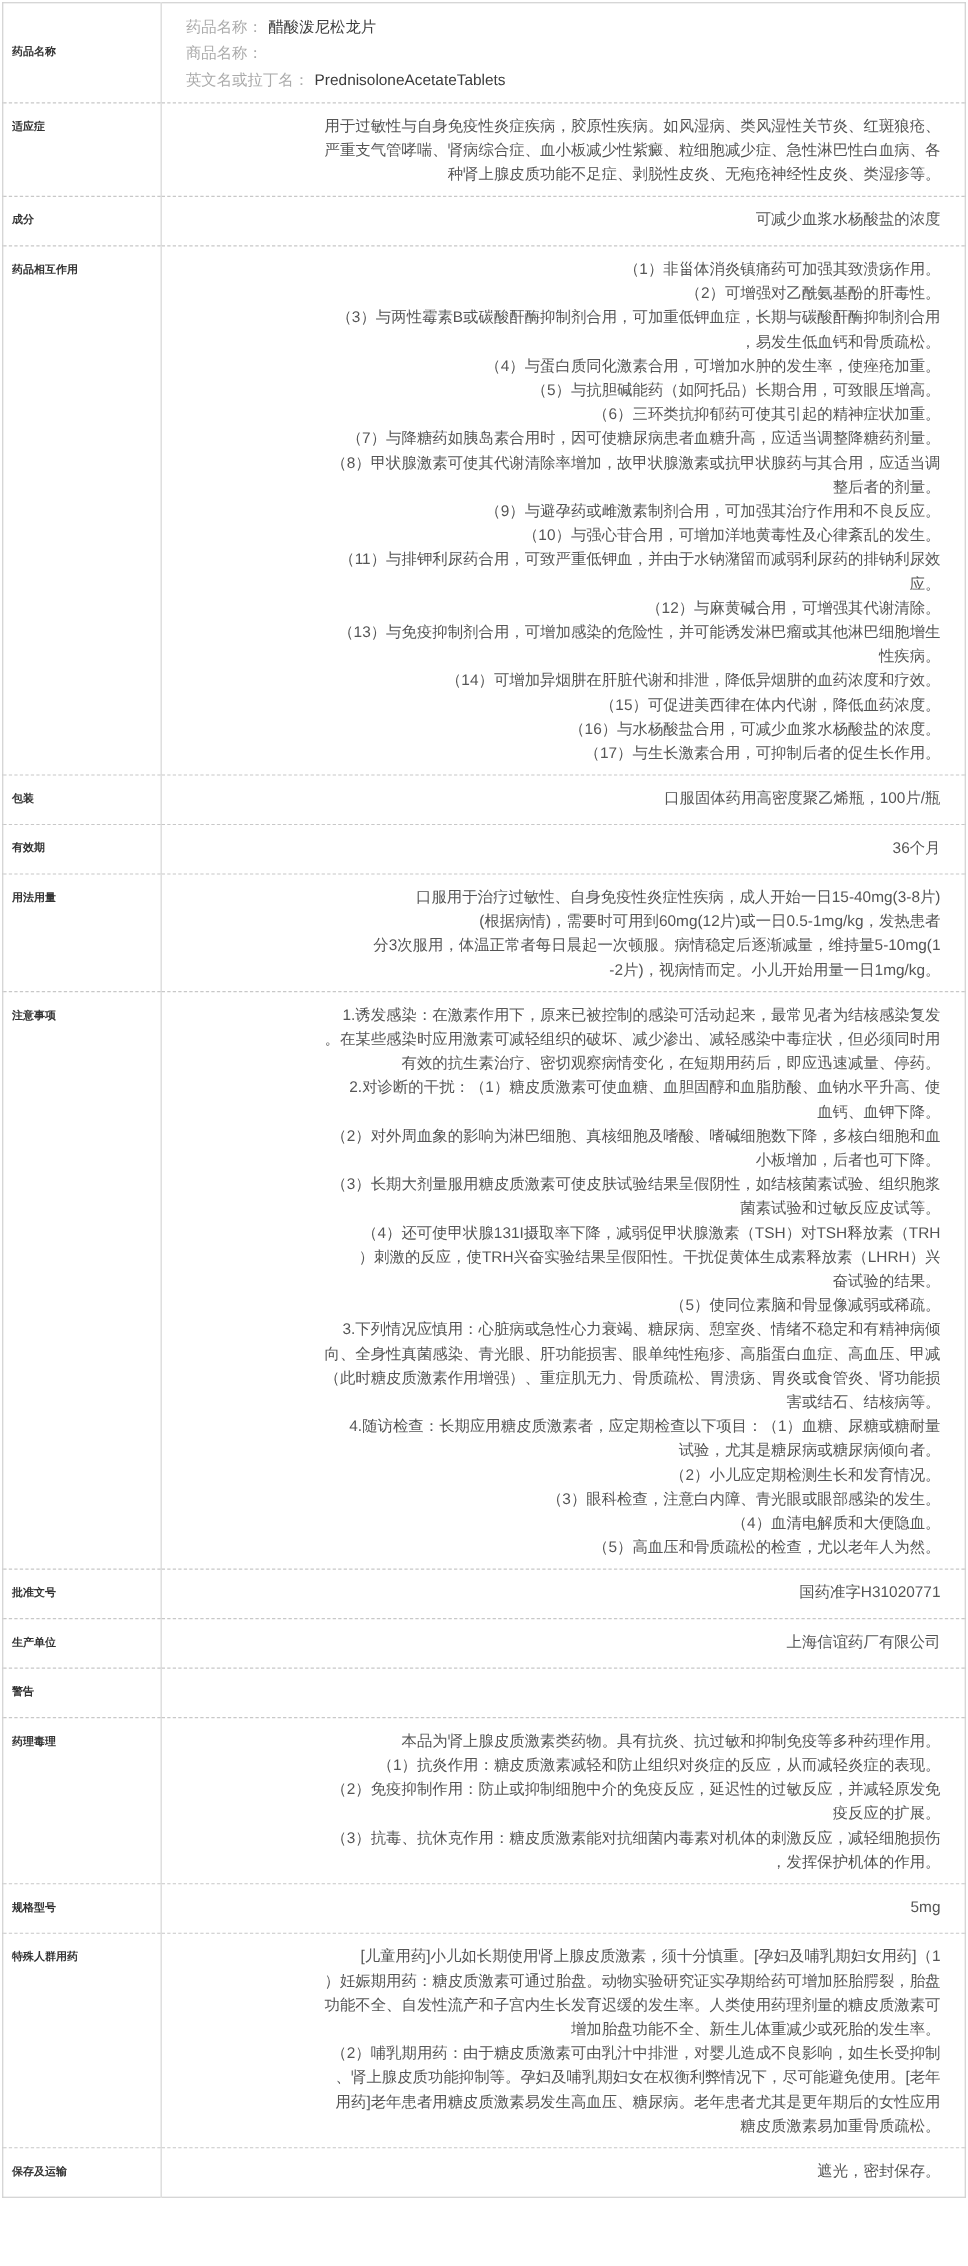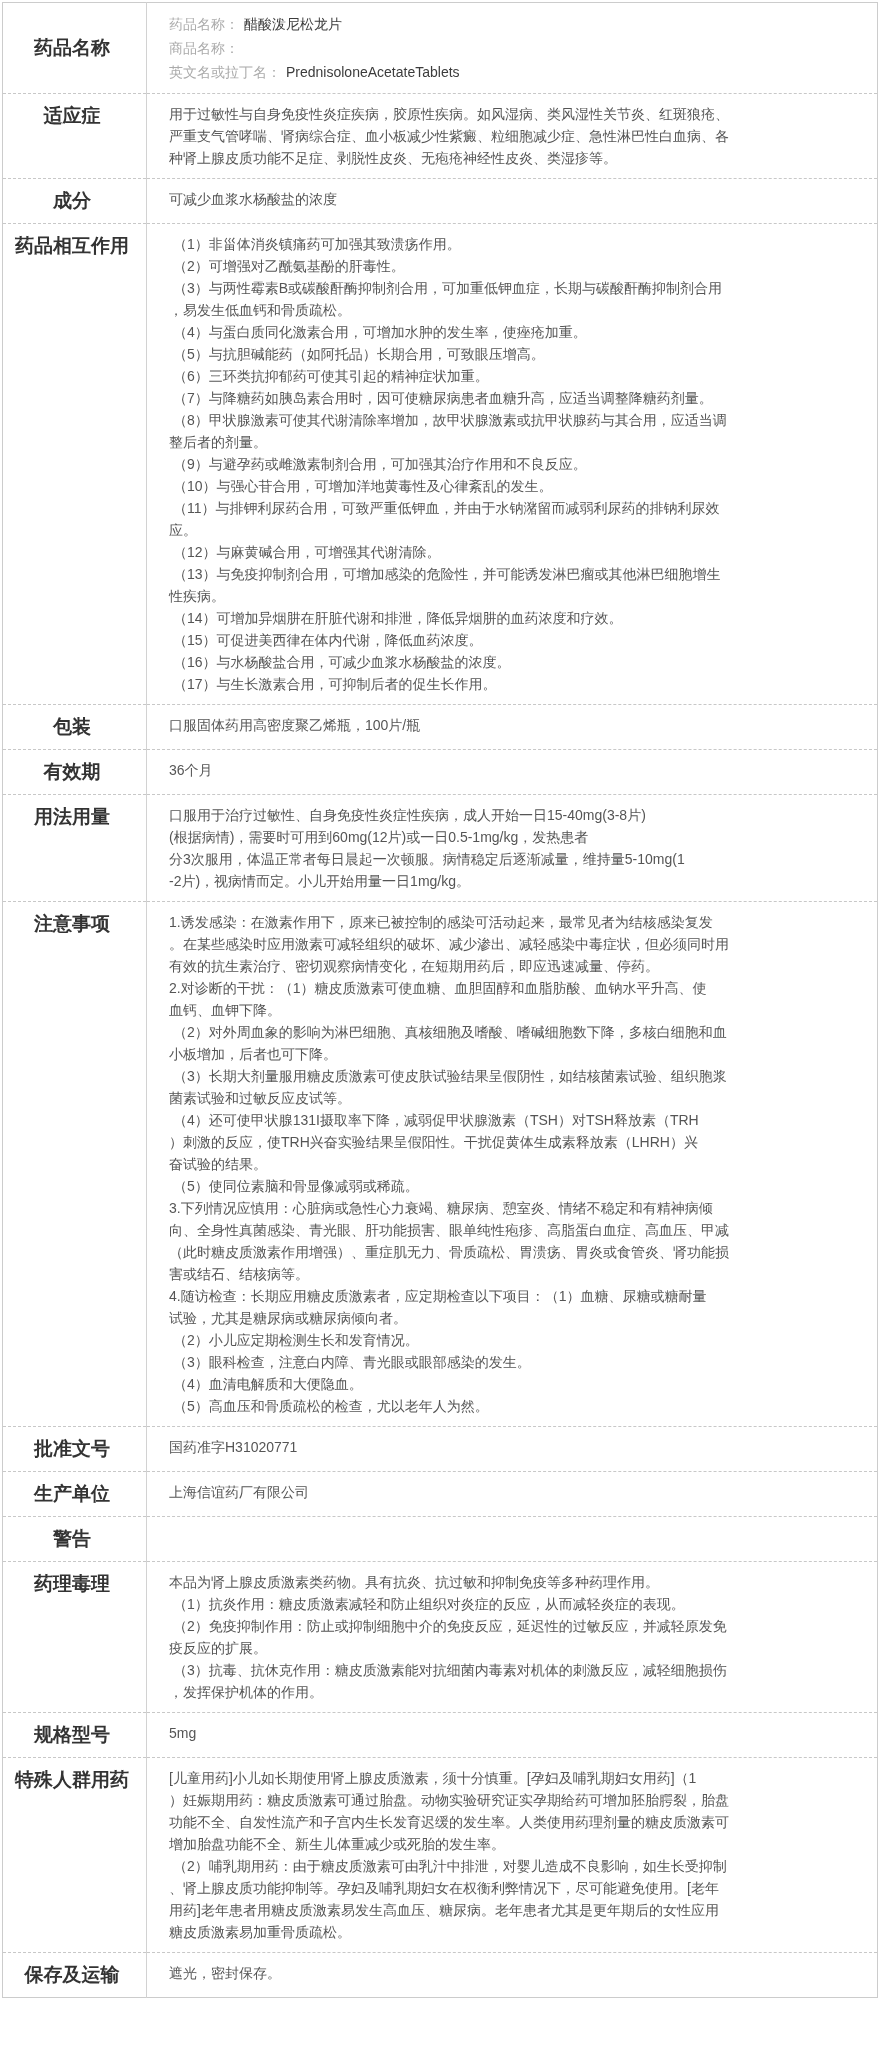--- a/index.html
+++ b/index.html
@@ -18,42 +18,43 @@
     border: 1px solid #cccccc;
     table-layout: fixed;
   }
   tr.drug-row {
     border-bottom: 1px dashed #c8c8c8;
   }
   th.rh {
     width: 122px;
     border-right: 1px solid #d2d2d2;
     vertical-align: top;
-    text-align: center;
+    text-align: left;
     padding: 11px 13px 11px 8px;
-    font-size: 19px;
+    font-size: 10px;
     font-weight: bold;
     color: #333333;
     line-height: 22px;
     margin-left: 18px;
   }
   tr.vmid th.rh {
     vertical-align: middle;
   }
   td.rc {
     vertical-align: top;
     padding: 9px 22px 9px 22px;
     font-size: 14px;
     color: #555555;
     line-height: 22px;
   }
   .content {
     white-space: pre-wrap;
     min-height: 22px;
     word-break: break-word;
+    text-align: right;
   }
   .subline {
     line-height: 24px;
     min-height: 24px;
   }
   .sublabel {
     color: #ababab;
   }
   .subvalue {
     color: #3c3c3c;

